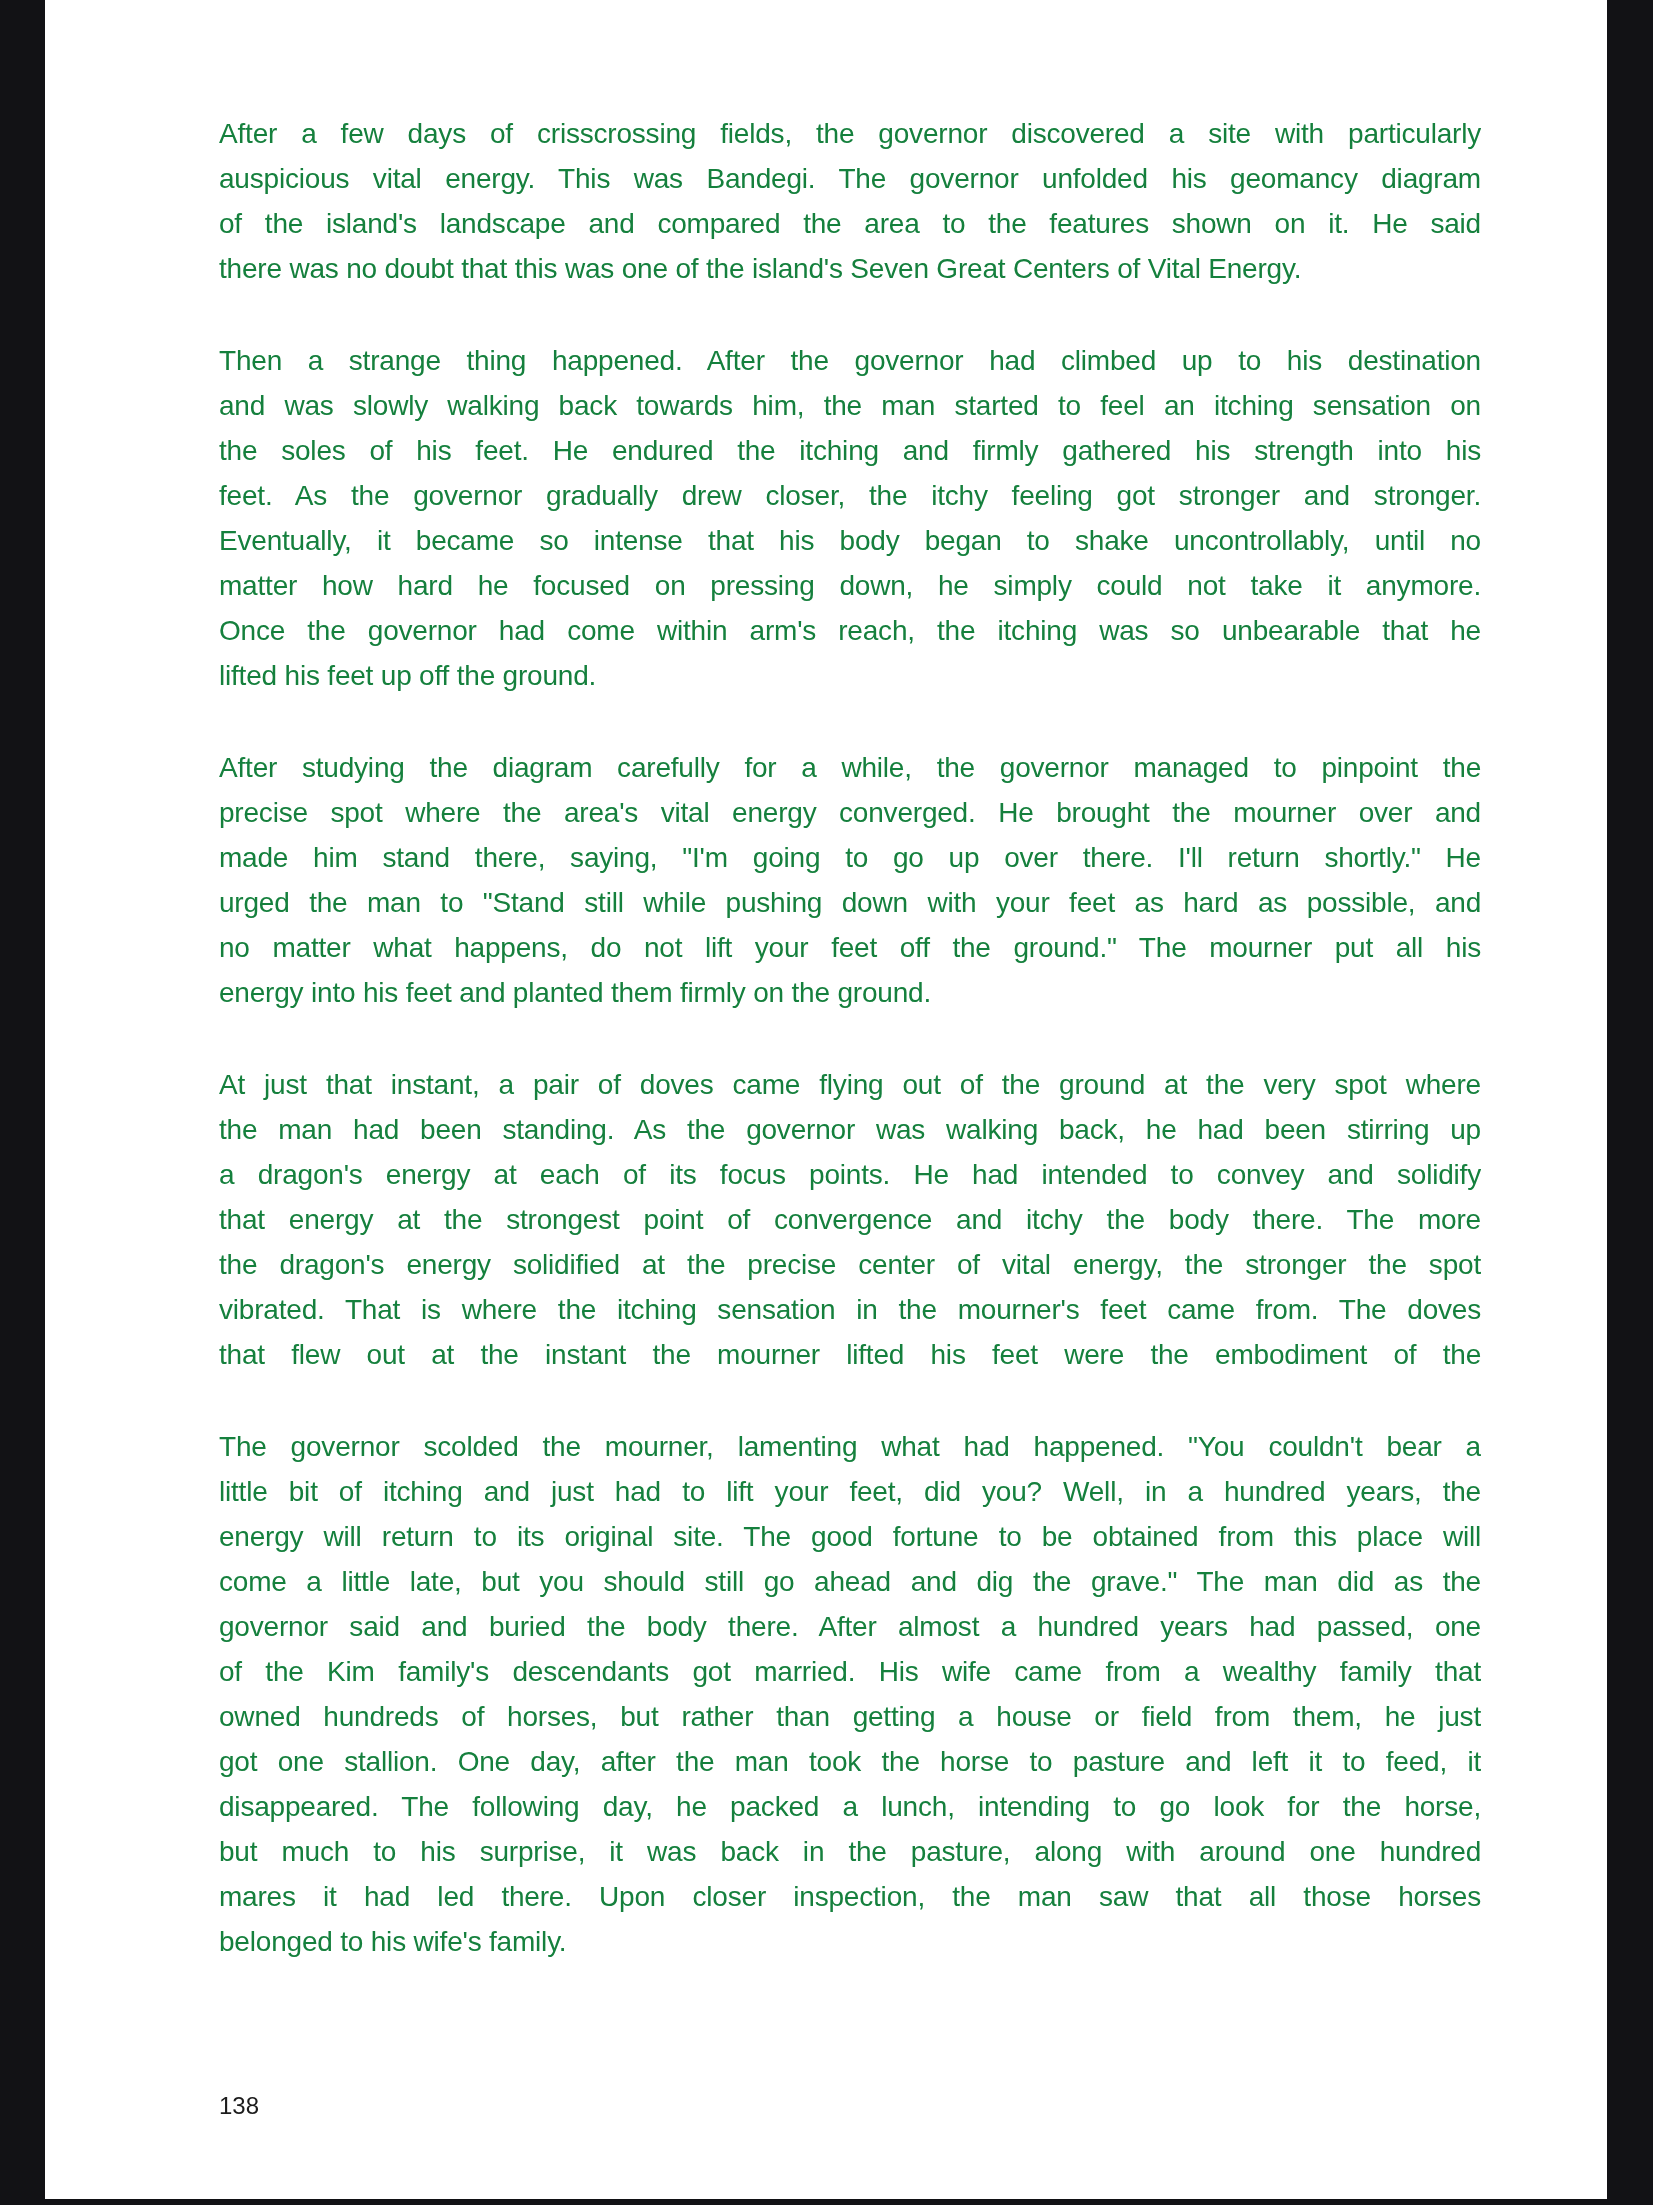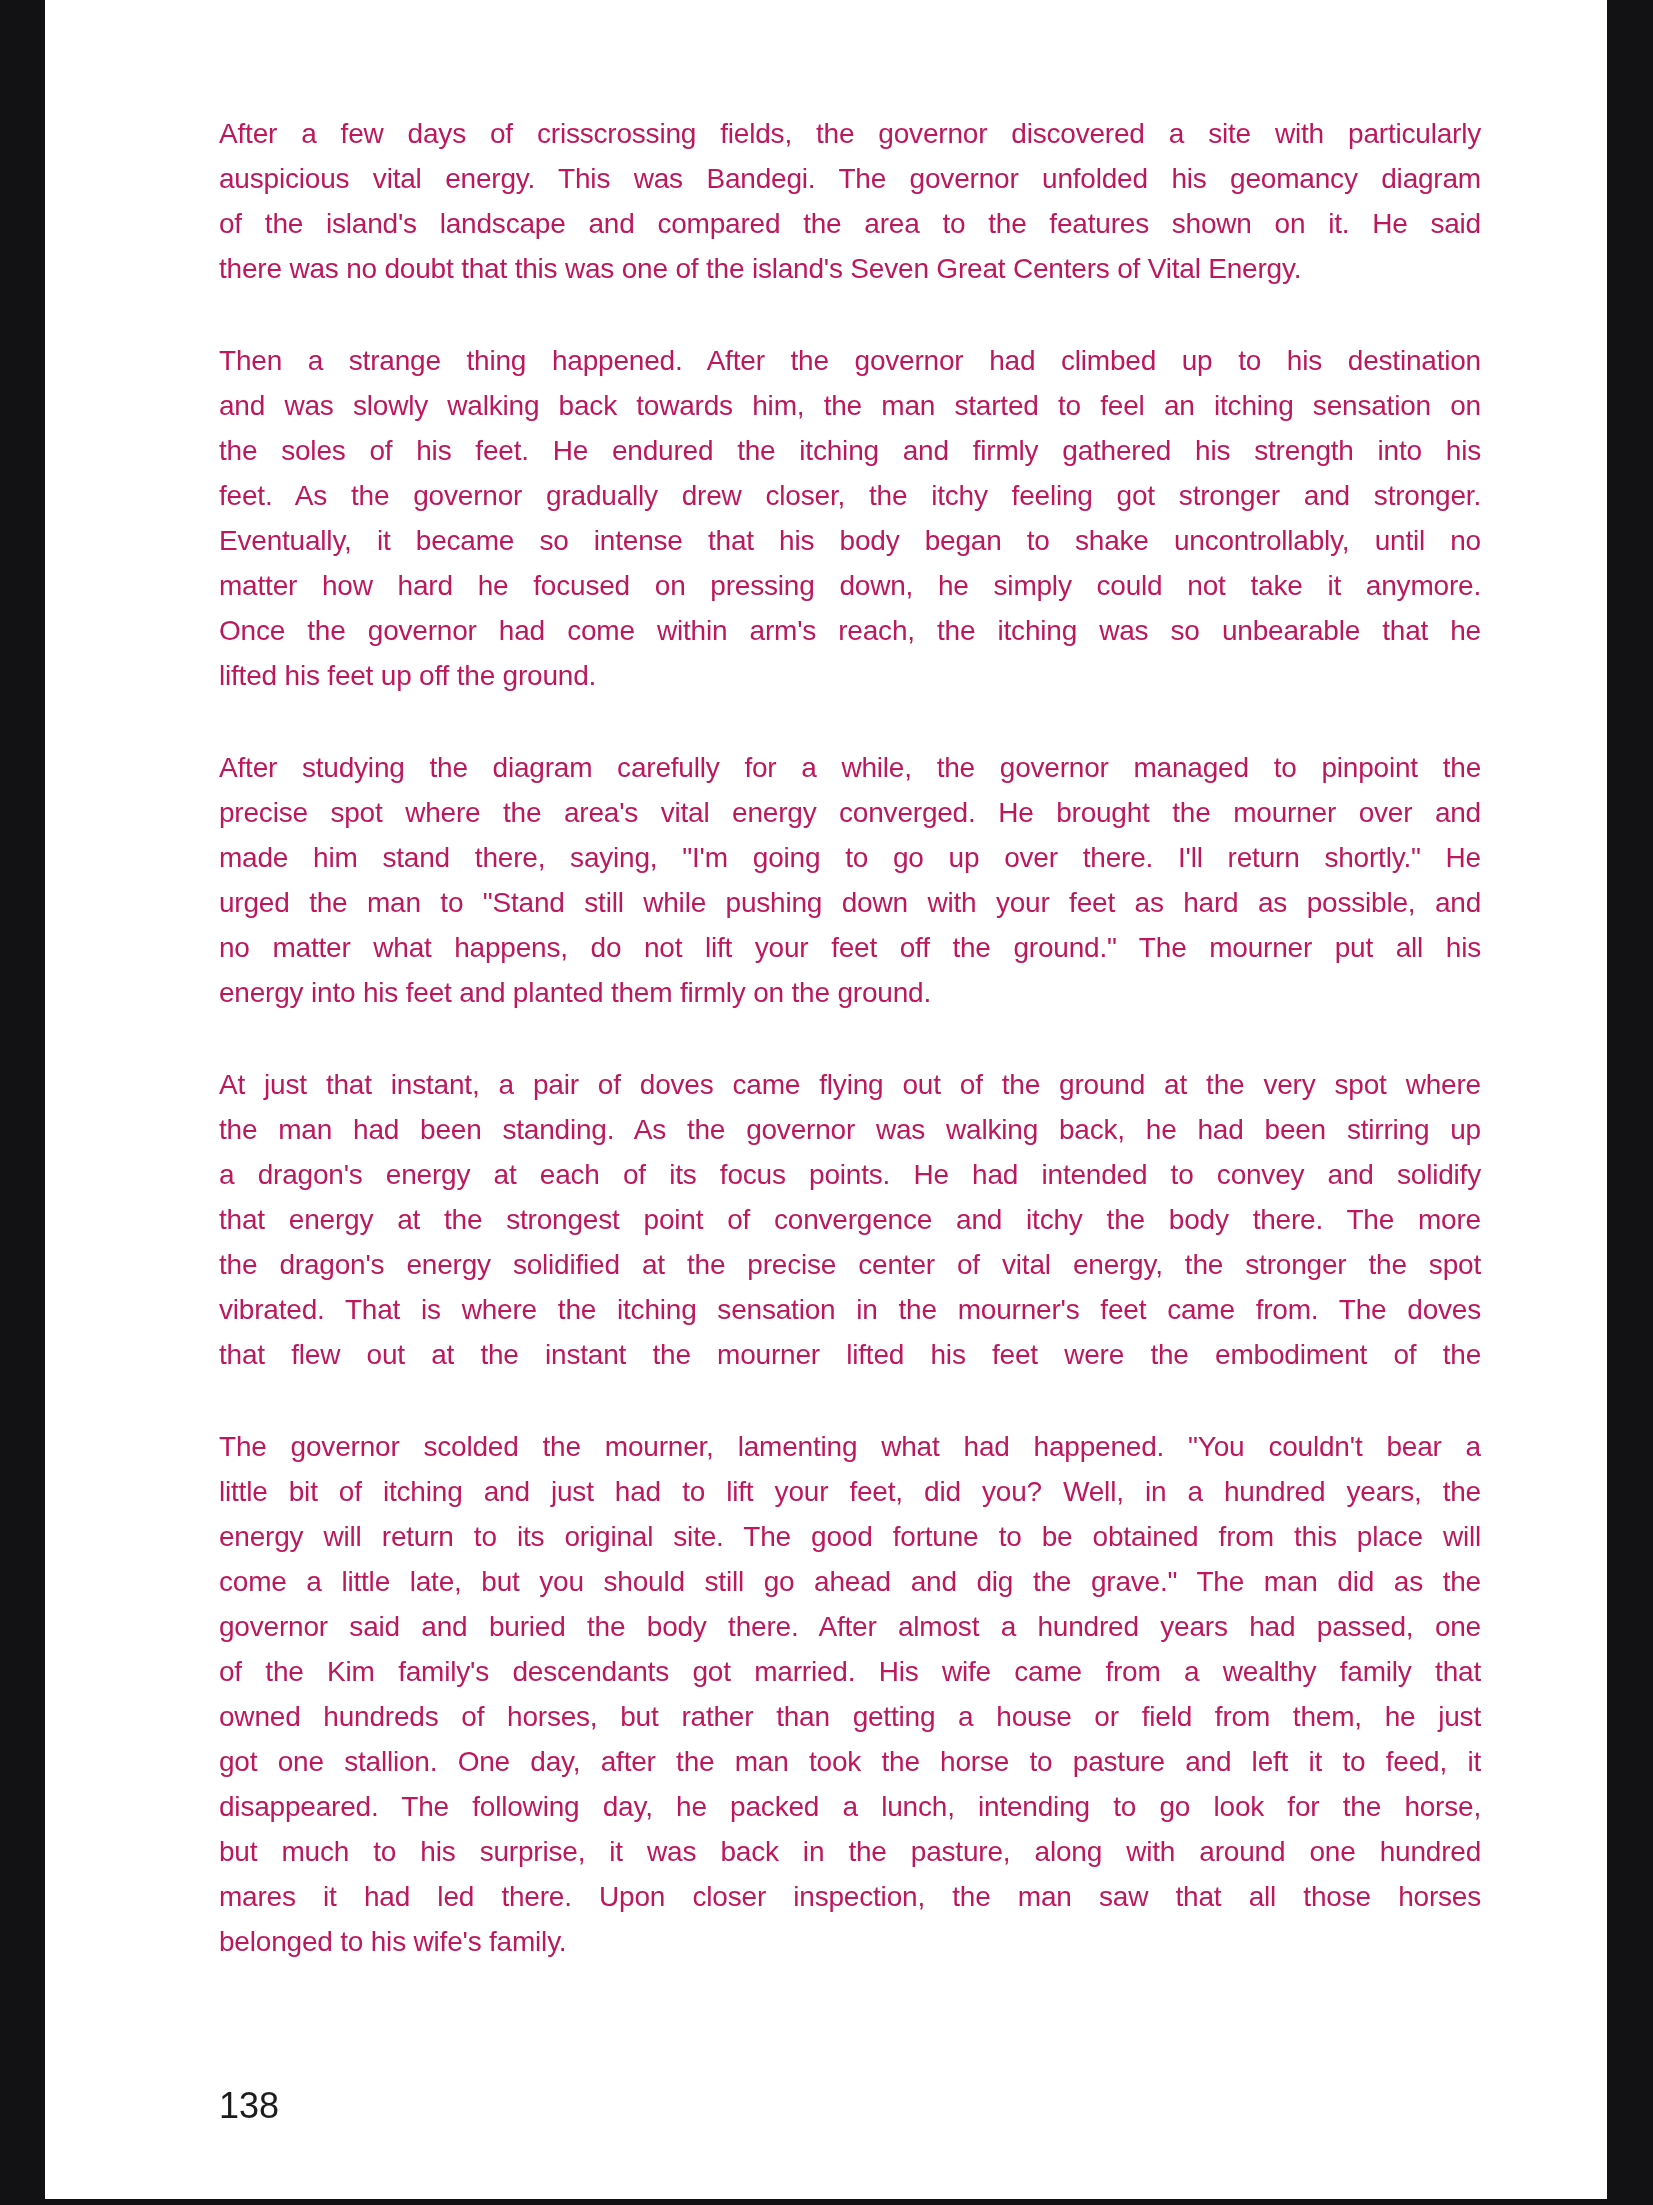--- a/index.html
+++ b/index.html
@@ -31,21 +31,21 @@
     position: absolute;
     left: 0; bottom: 0;
     width: 1653px; height: 5.7px;
     background: #121215;
   }
   .content {
     position: absolute;
     left: 174px;
     top: 111px;
     width: 1262px;
-    color: #be185d;
+    color: #15803d;
     font-size: 28px;
     font-weight: 300;
     line-height: 45px;
     letter-spacing: -0.2px;
   }
   .para {
     margin: 0 0 47px 0;
     padding: 0;
   }
   .line {
@@ -56,21 +56,21 @@
     overflow: hidden;
   }
   .line.last {
     text-align: right;
     text-align-last: left;
   }
   .page-number {
     position: absolute;
     left: 174px;
     top: 2083px;
-    font-size: 36px;
+    font-size: 24px;
     font-weight: 300;
     line-height: 45px;
     color: #1c1c1c;
   }
 </style>
 </head>
 <body>
 
 <div class="screen">
   <div class="bezel-left"></div>

